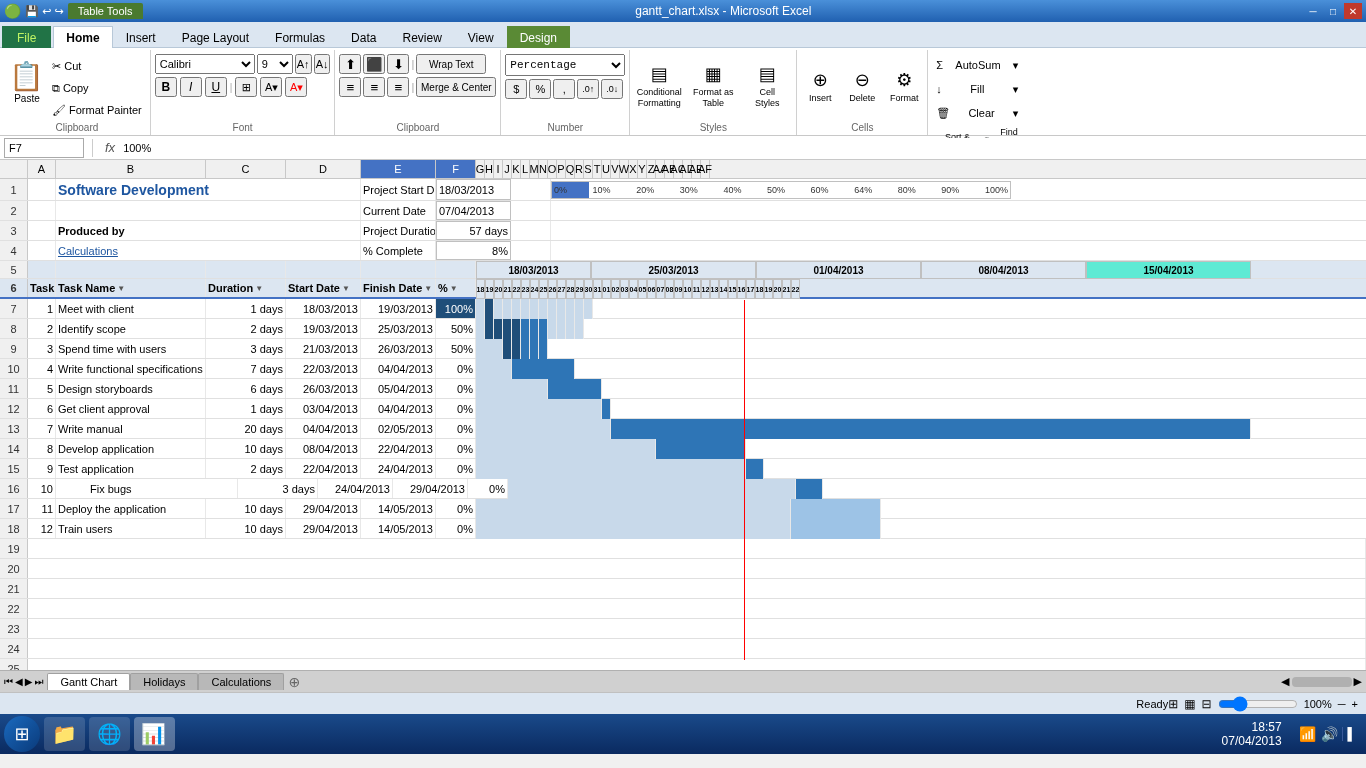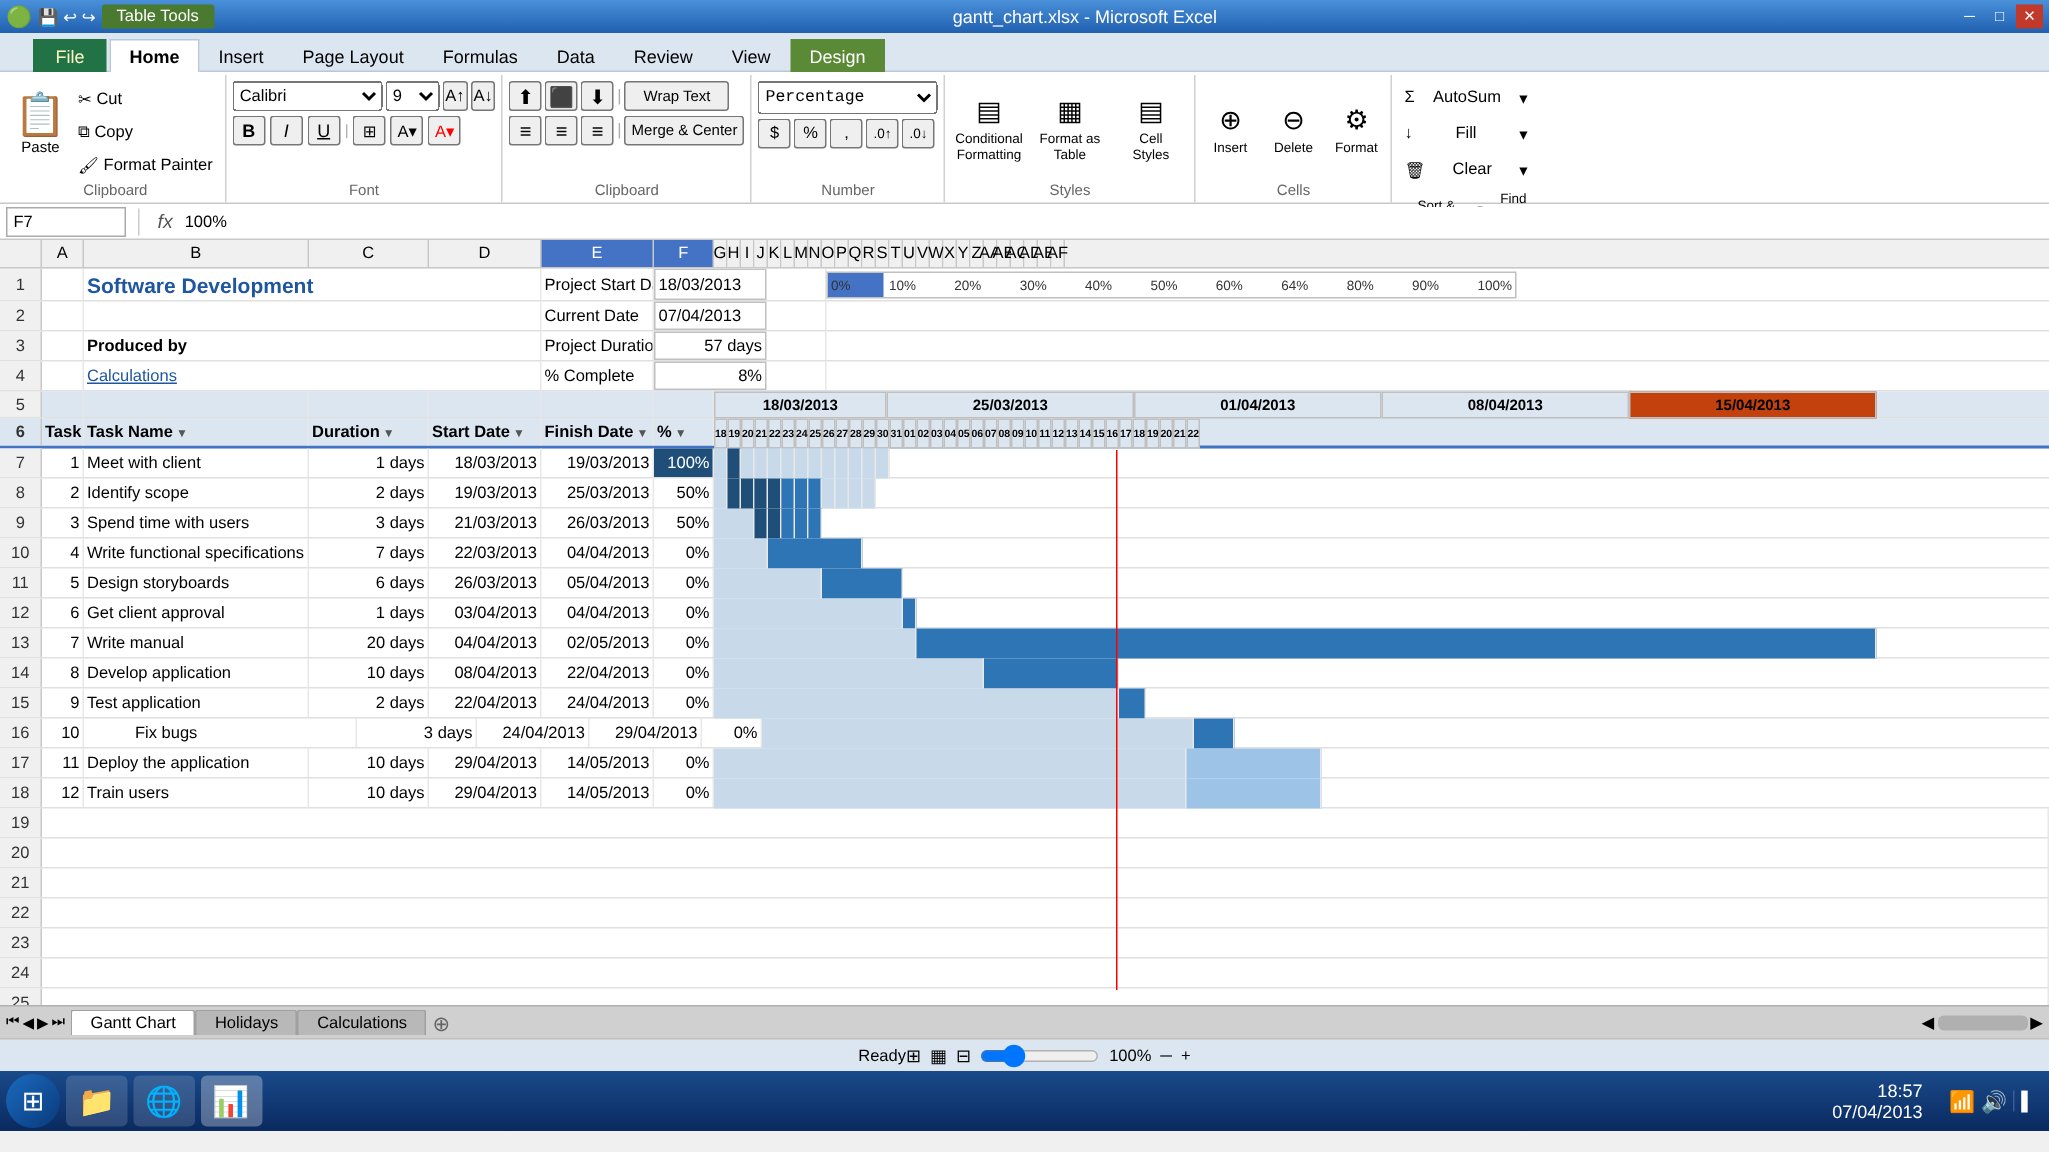--- a/index.html
+++ b/index.html
@@ -48,25 +48,24 @@
       top: 1px;
     }
     .ribbon-tab.active {
       background: white;
       border-color: #b8c8d8;
       border-bottom-color: white;
       font-weight: bold;
     }
     .ribbon-tab.file-tab {
       background: #217346;
-      color: #fef9c3;
+      color: #bef264;
       border-radius: 0;
       padding: 4px 14px 3px;
       margin-right: 2px;
-      margin-left: 20px;
     }
     .ribbon-tab.design-tab {
       background: #5a8a35;
       color: white;
     }
 
     
     #ribbon-content {
       height: 88px;
       background: white;
@@ -226,21 +225,21 @@
       background: white;
       color: black;
     }
 
     
     #status-bar {
       height: 22px;
       background: #dce6f1;
       display: flex;
       align-items: center;
-      justify-content: center;
+      justify-content: flex-end;
       padding: 0 8px;
       font-size: 11px;
       border-top: 1px solid #c0c0c0;
     }
 
     
     #taskbar {
       height: 40px;
       background: linear-gradient(to bottom, #1a4a8a, #0a2a60);
       display: flex;
@@ -574,21 +573,21 @@
       <div class="cell" style="width:80px; background:#dce6f1;"></div>
       <div class="cell" style="width:75px; background:#dce6f1;"></div>
       <div class="cell" style="width:75px; background:#dce6f1;"></div>
       <div class="cell" style="width:40px; background:#dce6f1;"></div>
 
       <div style="display:flex; height:18px;">
         <div style="width:115px; border:1px solid #c0c0c0; background:#dce6f1; font-size:10px; display:flex; align-items:center; justify-content:center; font-weight:bold;">18/03/2013</div>
         <div style="width:165px; border:1px solid #c0c0c0; background:#dce6f1; font-size:10px; display:flex; align-items:center; justify-content:center; font-weight:bold;">25/03/2013</div>
         <div style="width:165px; border:1px solid #c0c0c0; background:#dce6f1; font-size:10px; display:flex; align-items:center; justify-content:center; font-weight:bold;">01/04/2013</div>
         <div style="width:165px; border:1px solid #c0c0c0; background:#dce6f1; font-size:10px; display:flex; align-items:center; justify-content:center; font-weight:bold;">08/04/2013</div>
-        <div style="width:165px; border:1px solid #c0c0c0; background:#c2410c; font-size:10px; display:flex; align-items:center; justify-content:center; font-weight:bold;">15/04/2013</div>
+        <div style="width:165px; border:1px solid #c0c0c0; background:#5eead4; font-size:10px; display:flex; align-items:center; justify-content:center; font-weight:bold;">15/04/2013</div>
       </div>
     </div>
 
     <div class="grid-row task-header" style="height:20px; border-bottom:2px solid #4472c4;">
       <div class="row-num" style="background:#dce6f1;">6</div>
       <div class="cell header-cell" style="width:28px;">Task ID </div>
       <div class="cell header-cell" style="width:150px;">Task Name <span class="filter-arrow">▼</span></div>
       <div class="cell header-cell" style="width:80px;">Duration <span class="filter-arrow">▼</span></div>
       <div class="cell header-cell" style="width:75px;">Start Date <span class="filter-arrow">▼</span></div>
       <div class="cell header-cell" style="width:75px;">Finish Date <span class="filter-arrow">▼</span></div>

